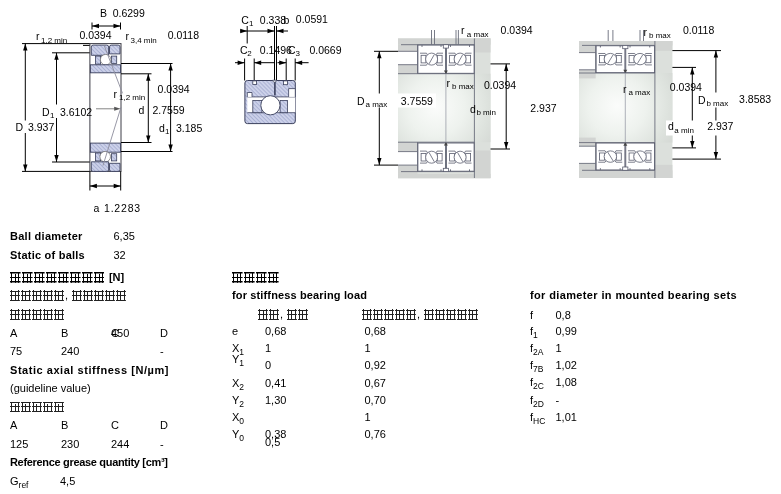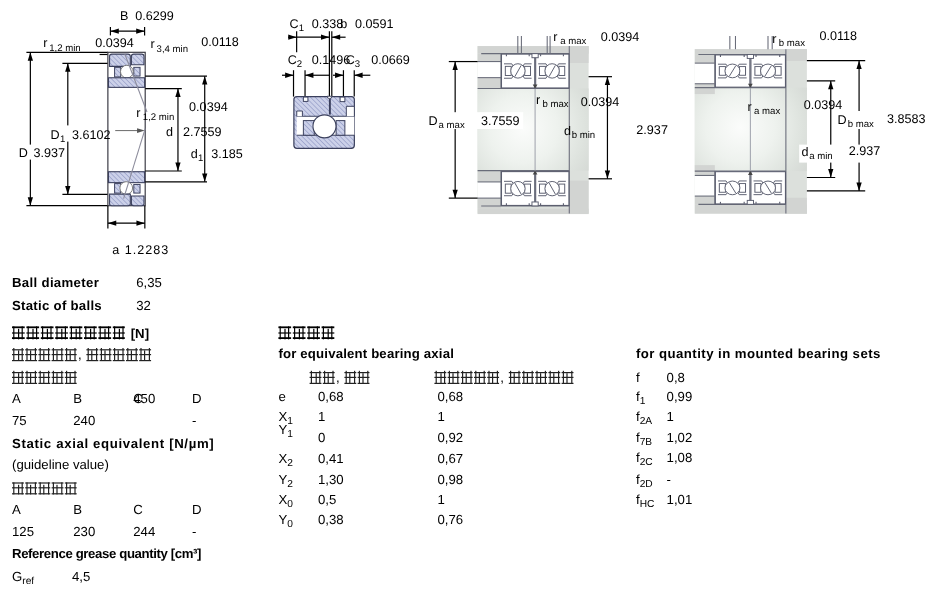--- a/index.html
+++ b/index.html
@@ -425,21 +425,21 @@
 <div class="t" style="left:10px;top:328px">A</div>
 <div class="t" style="left:61px;top:328px">B</div>
 <div class="t" style="left:111px;top:328px">C</div>
 <div class="t" style="left:160px;top:328px">D</div>
 
 <div class="t" style="left:10px;top:346px">75</div>
 <div class="t" style="left:61px;top:346px">240</div>
 <div class="t" style="left:111px;top:328px">450</div>
 <div class="t" style="left:160px;top:346px">-</div>
 
-<div class="t b" style="left:10px;top:365px;letter-spacing:0.54px">Static axial equivalent [N/µm]</div>
+<div class="t b" style="left:10px;top:365px;letter-spacing:0.54px">Static axial stiffness [N/µm]</div>
 
 <div class="t" style="left:10px;top:383px">(guideline value)</div>
 
 <div class="t" style="left:10px;top:401.5px"><span class="cj"></span><span class="cj"></span><span class="cj"></span><span class="cj"></span><span class="cj"></span></div>
 
 <div class="t" style="left:10px;top:420px">A</div>
 <div class="t" style="left:61px;top:420px">B</div>
 <div class="t" style="left:111px;top:420px">C</div>
 <div class="t" style="left:160px;top:420px">D</div>
 
@@ -448,21 +448,21 @@
 <div class="t" style="left:111px;top:438.5px">244</div>
 <div class="t" style="left:160px;top:438.5px">-</div>
 
 <div class="t b" style="left:10px;top:457px;letter-spacing:-0.32px">Reference grease quantity [cm³]</div>
 
 <div class="t" style="left:10px;top:476px">G<sub>ref</sub></div>
 <div class="t" style="left:60px;top:476px">4,5</div>
 
 <div class="t b" style="left:232px;top:272px"><span class="cj"></span><span class="cj"></span><span class="cj"></span><span class="cj"></span></div>
 
-<div class="t b" style="left:232px;top:290px;letter-spacing:0.14px">for equivalent bearing axial</div>
+<div class="t b" style="left:232px;top:290px;letter-spacing:0.14px">for stiffness bearing load</div>
 
 <div class="t" style="left:258px;top:309px"><span class="cj"></span><span class="cj"></span><span class="cjc">,</span><span class="cj"></span><span class="cj"></span></div>
 
 <div class="t" style="left:362px;top:309px"><span class="cj"></span><span class="cj"></span><span class="cj"></span><span class="cj"></span><span class="cj"></span><span class="cjc">,</span><span class="cj"></span><span class="cj"></span><span class="cj"></span><span class="cj"></span><span class="cj"></span></div>
 
 <div class="t" style="left:232px;top:326px">e</div>
 <div class="t" style="left:265px;top:326px">0,68</div>
 <div class="t" style="left:364.5px;top:326px">0,68</div>
 
 <div class="t" style="left:232px;top:343px">X<sub>1</sub></div>
@@ -472,31 +472,31 @@
 <div class="t" style="left:232px;top:354px">Y<sub>1</sub></div>
 <div class="t" style="left:265px;top:360.4px">0</div>
 <div class="t" style="left:364.5px;top:360.4px">0,92</div>
 
 <div class="t" style="left:232px;top:377.6px">X<sub>2</sub></div>
 <div class="t" style="left:265px;top:377.6px">0,41</div>
 <div class="t" style="left:364.5px;top:377.6px">0,67</div>
 
 <div class="t" style="left:232px;top:394.8px">Y<sub>2</sub></div>
 <div class="t" style="left:265px;top:394.8px">1,30</div>
-<div class="t" style="left:364.5px;top:394.8px">0,98</div>
+<div class="t" style="left:364.5px;top:394.8px">0,70</div>
 
 <div class="t" style="left:232px;top:412px">X<sub>0</sub></div>
-<div class="t" style="left:265px;top:412px">0,5</div>
+<div class="t" style="left:265px;top:437px">0,5</div>
 <div class="t" style="left:364.5px;top:412px">1</div>
 
 <div class="t" style="left:232px;top:429.2px">Y<sub>0</sub></div>
 <div class="t" style="left:265px;top:429.2px">0,38</div>
 <div class="t" style="left:364.5px;top:429.2px">0,76</div>
 
-<div class="t b" style="left:530px;top:290px;letter-spacing:0.37px">for quantity in mounted bearing sets</div>
+<div class="t b" style="left:530px;top:290px;letter-spacing:0.37px">for diameter in mounted bearing sets</div>
 
 <div class="t" style="left:530px;top:309.7px">f</div>
 <div class="t" style="left:555.5px;top:309.7px">0,8</div>
 
 <div class="t" style="left:530px;top:326.3px">f<sub>1</sub></div>
 <div class="t" style="left:555.5px;top:326.3px">0,99</div>
 
 <div class="t" style="left:530px;top:343.4px">f<sub>2A</sub></div>
 <div class="t" style="left:555.5px;top:343.4px">1</div>
 

